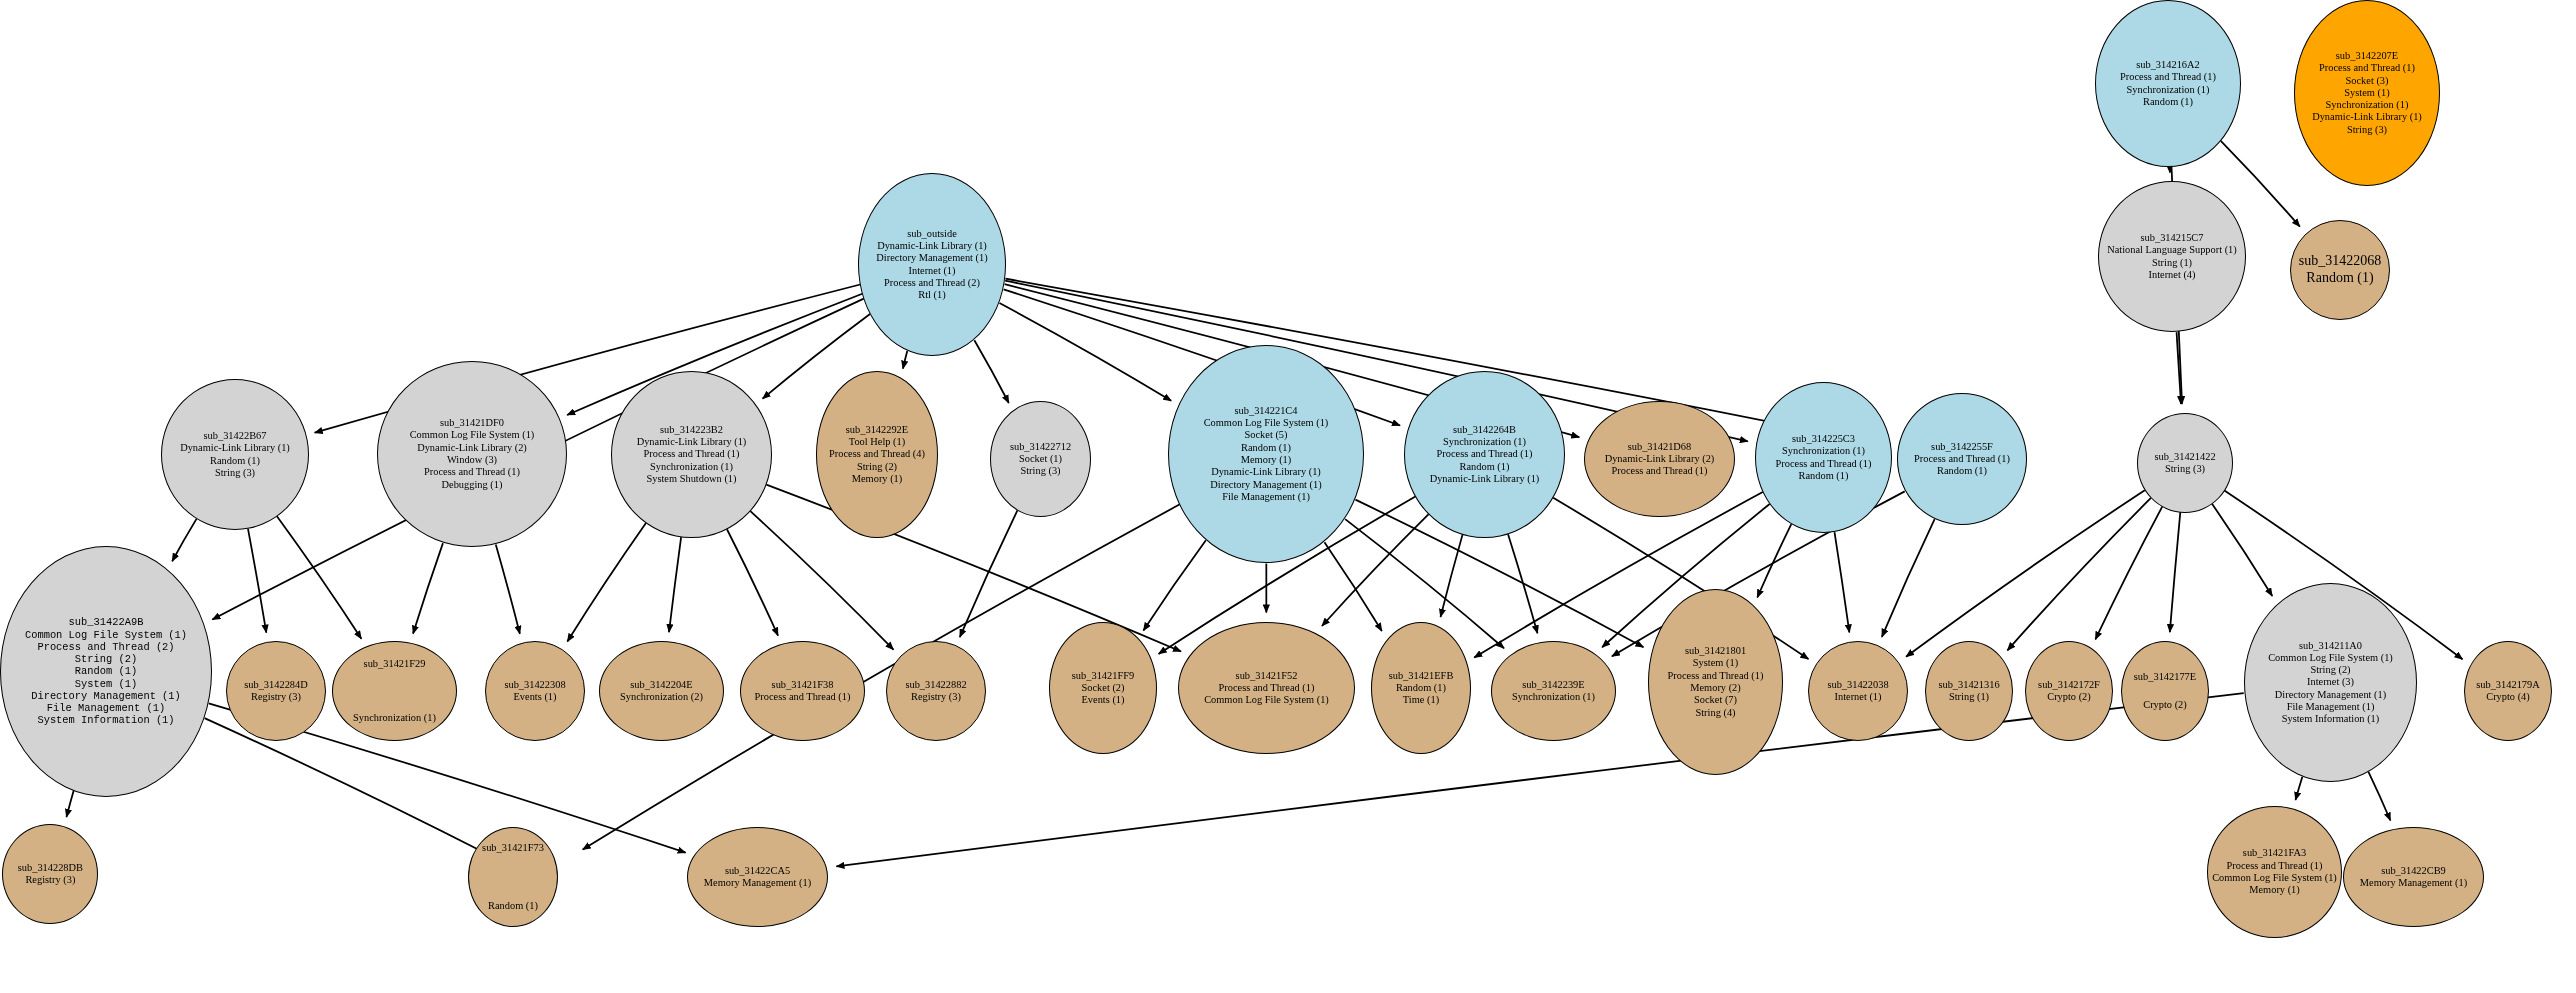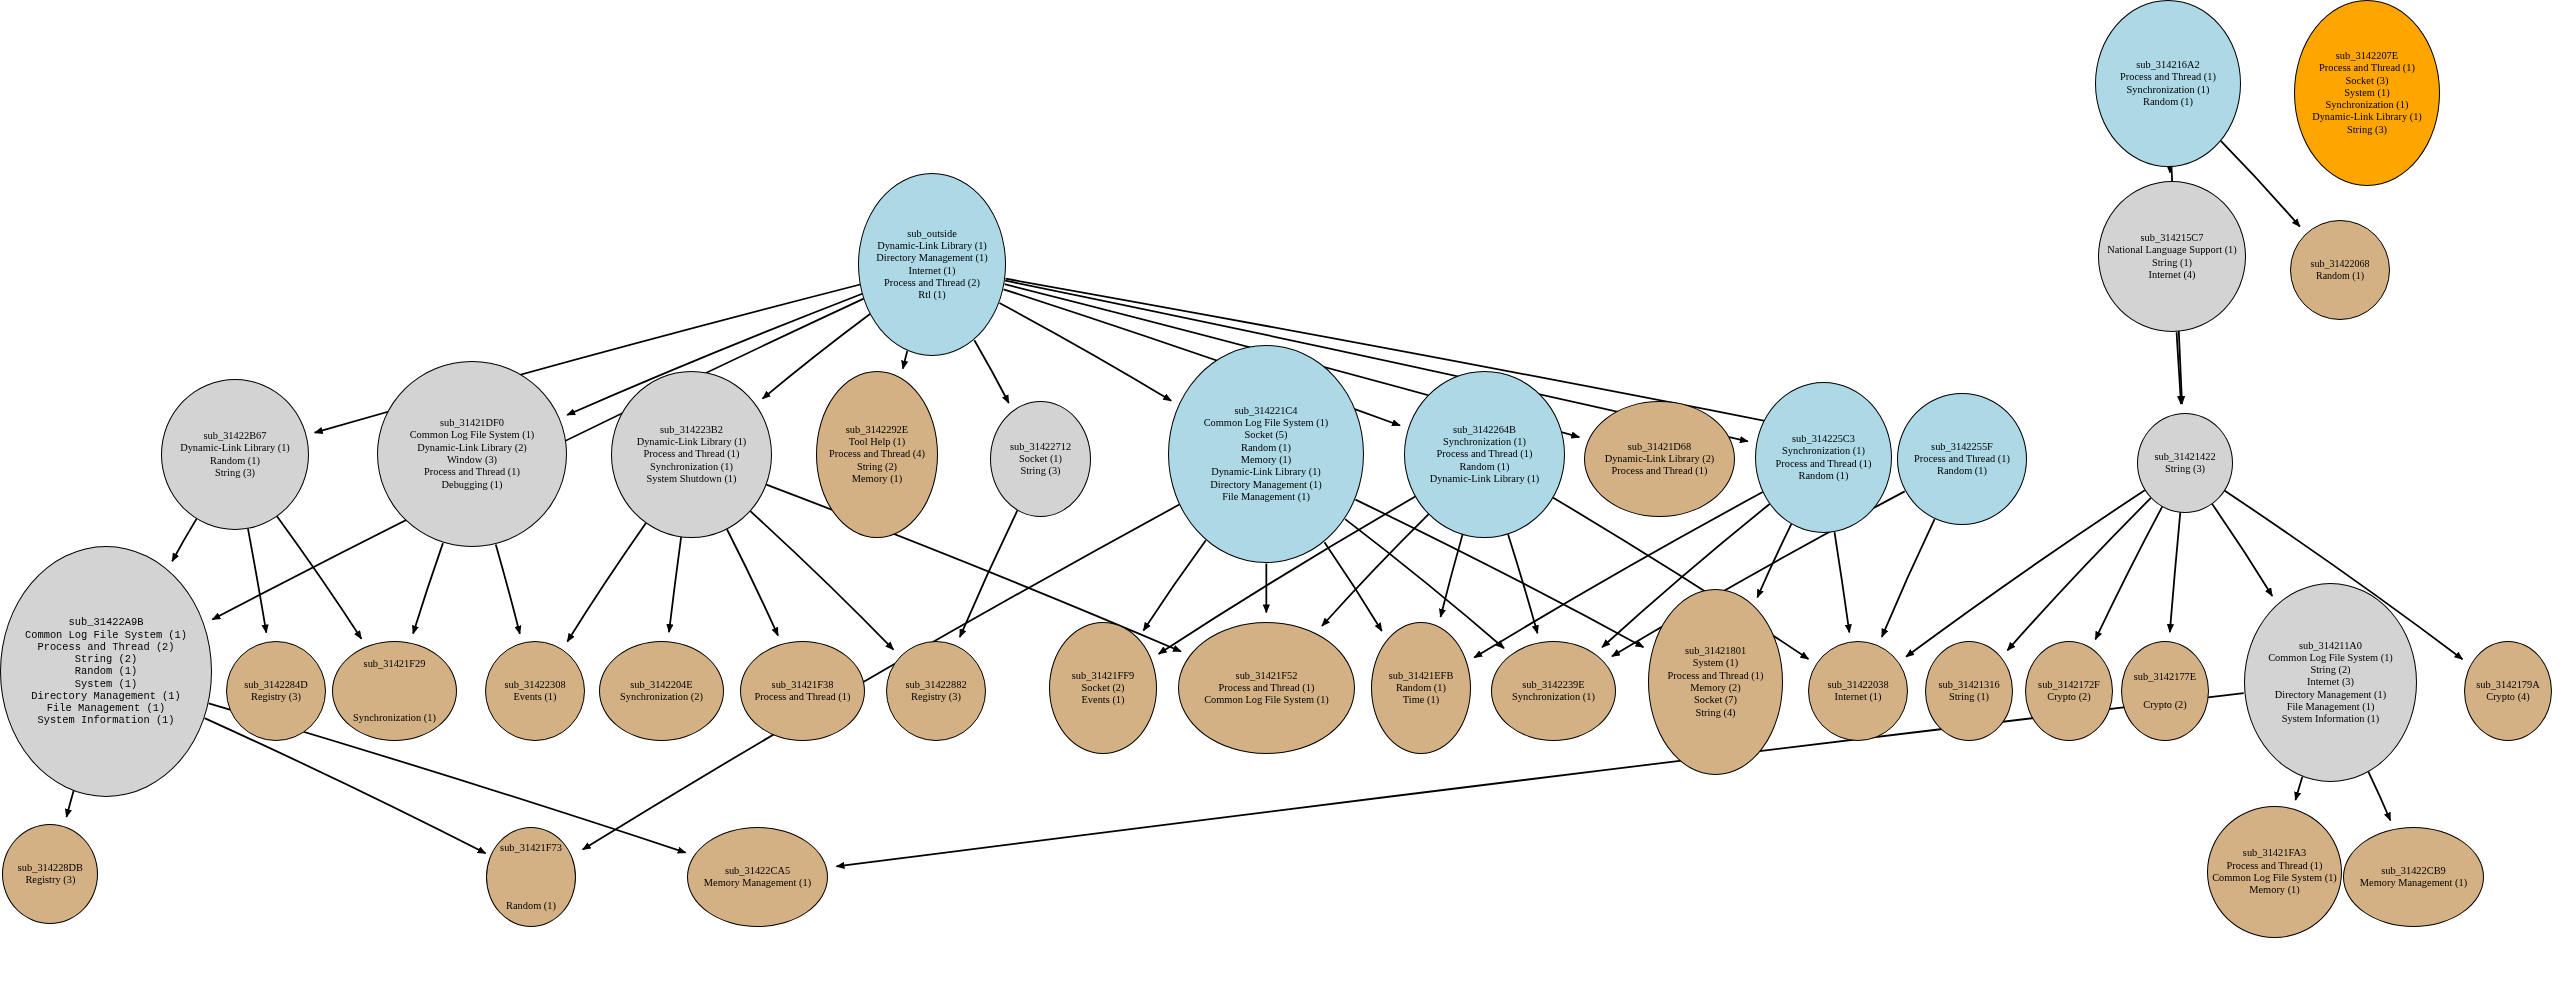--- a/index.html
+++ b/index.html
@@ -153,21 +153,21 @@
         <div class="napi">Synchronization (1)</div>
         <div class="napi">Dynamic-Link Library (1)</div>
         <div class="napi">String (3)</div>
       </div>
       <div class="node fill-gray" style="left: 2098px; top: 181px; width: 148px; height: 151px; font-size: 10.4px;">
         <div class="nlabel">sub_314215C7</div>
         <div class="napi">National Language Support (1)</div>
         <div class="napi">String (1)</div>
         <div class="napi">Internet (4)</div>
       </div>
-      <div class="node fill-tan" style="left: 2290px; top: 220px; width: 100px; height: 100px; font-size: 10px;">
+      <div class="node fill-tan" style="left: 2290px; top: 220px; width: 100px; height: 100px; font-size: 14px;">
         <div class="nlabel">sub_31422068</div>
         <div class="napi">Random (1)</div>
       </div>
       <div class="node fill-blue" style="left: 858px; top: 173px; width: 148px; height: 183px; font-size: 10.4px;">
         <div class="nlabel">sub_outside</div>
         <div class="napi">Dynamic-Link Library (1)</div>
         <div class="napi">Directory Management (1)</div>
         <div class="napi">Internet (1)</div>
         <div class="napi">Process and Thread (2)</div>
         <div class="napi">Rtl (1)</div>
@@ -330,21 +330,21 @@
         <div class="napi">System Information (1)</div>
       </div>
       <div class="node fill-tan" style="left: 2464px; top: 641px; width: 88px; height: 100px; font-size: 10.4px;">
         <div class="nlabel">sub_3142179A</div>
         <div class="napi">Crypto (4)</div>
       </div>
       <div class="node fill-tan" style="left: 2.4px; top: 824px; width: 96px; height: 100px; font-size: 10.4px;">
         <div class="nlabel">sub_314228DB</div>
         <div class="napi">Registry (3)</div>
       </div>
-      <div class="node fill-tan" style="left: 486px; top: 827px; width: 90px; height: 100px; font-size: 10.4px; gap: 45px;">
+      <div class="node fill-tan" style="left: 468px; top: 827px; width: 90px; height: 100px; font-size: 10.4px; gap: 45px;">
         <div class="nlabel">sub_31421F73</div>
         <div class="napi">Random (1)</div>
       </div>
       <div class="node fill-tan" style="left: 687px; top: 827px; width: 141px; height: 100px; font-size: 10.4px;">
         <div class="nlabel">sub_31422CA5</div>
         <div class="napi">Memory Management (1)</div>
       </div>
       <div class="node fill-tan" style="left: 2207px; top: 806px; width: 135px; height: 132px; font-size: 10.4px;">
         <div class="nlabel">sub_31421FA3</div>
         <div class="napi">Process and Thread (1)</div>

